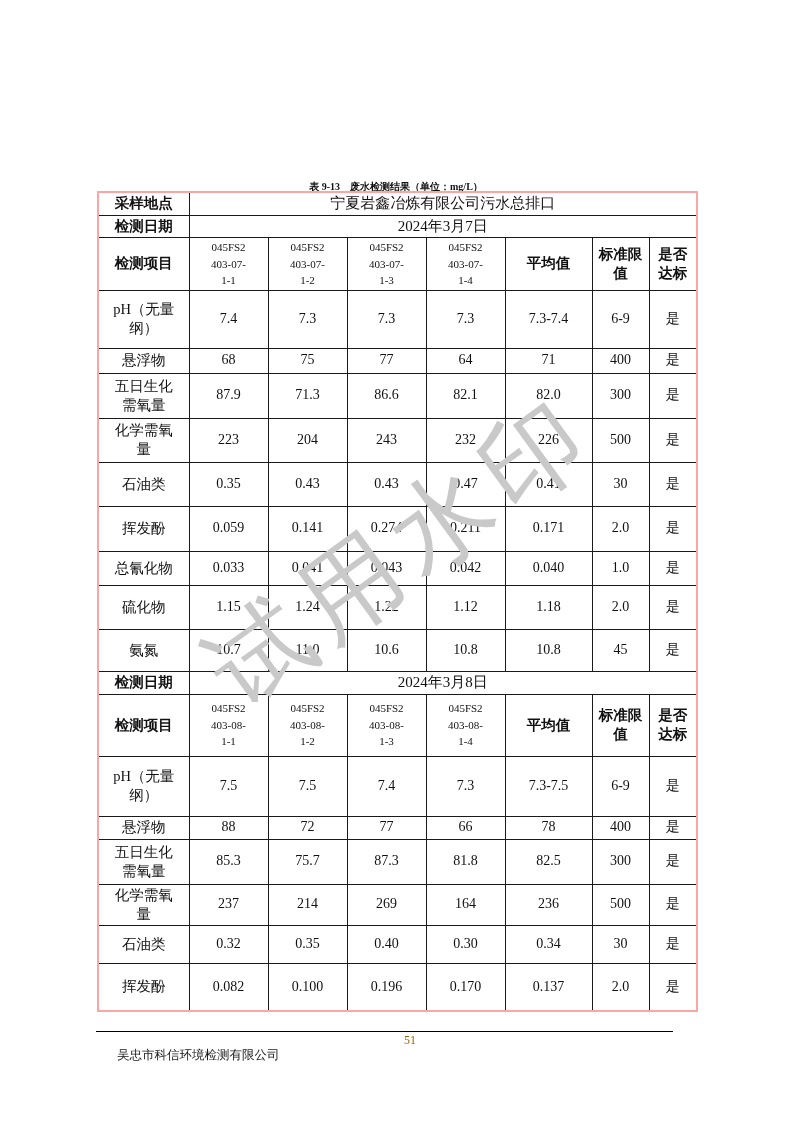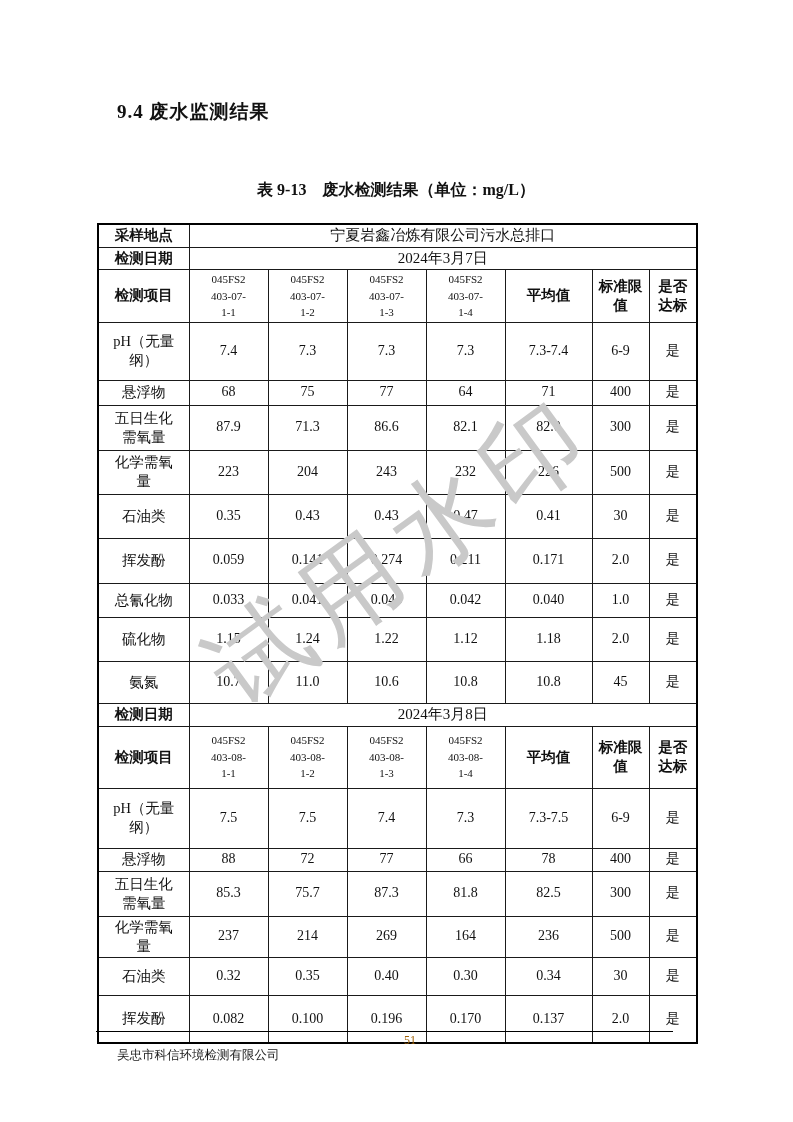--- a/index.html
+++ b/index.html
@@ -27,30 +27,30 @@
     margin: 0;
     font-size: 15.5px;
     text-indent: 2em;
     line-height: 1.45;
   }
   .table-title {
     position: absolute;
     top: 180px; left: 97px;
     width: 598px;
     text-align: center;
-    font-size: 16px;
+    font-size: 10px;
     font-weight: bold;
   }
   table.report-table {
     position: absolute;
-    top: 223px; left: 97px;
+    top: 191px; left: 97px;
     border-collapse: collapse;
     table-layout: fixed;
     width: 599px;
-    border: 2px solid #000000;
+    border: 2px solid #fca5a5;
   }
   table.report-table th, table.report-table td {
     border: 1px solid #1a1a1a;
     text-align: center;
     vertical-align: middle;
     font-size: 14px;
     font-weight: normal;
     padding: 1px 2px;
     line-height: 1.3;
     overflow: hidden;
@@ -104,21 +104,20 @@
     top: 1033px; left: 404px;
     font-size: 12px;
     color: #a16207;
   }
 </style>
 </head>
 <body>
 
 <div class="page">
 
-  <h1 class="heading">9.4 废水监测结果</h1>
 
 
   <div class="table-title">表 9-13　废水检测结果（单位：mg/L）</div>
 
   <table class="report-table">
     <colgroup>
       <col style="width:91px">
       <col style="width:79px">
         <col style="width:79px">
         <col style="width:79px">

